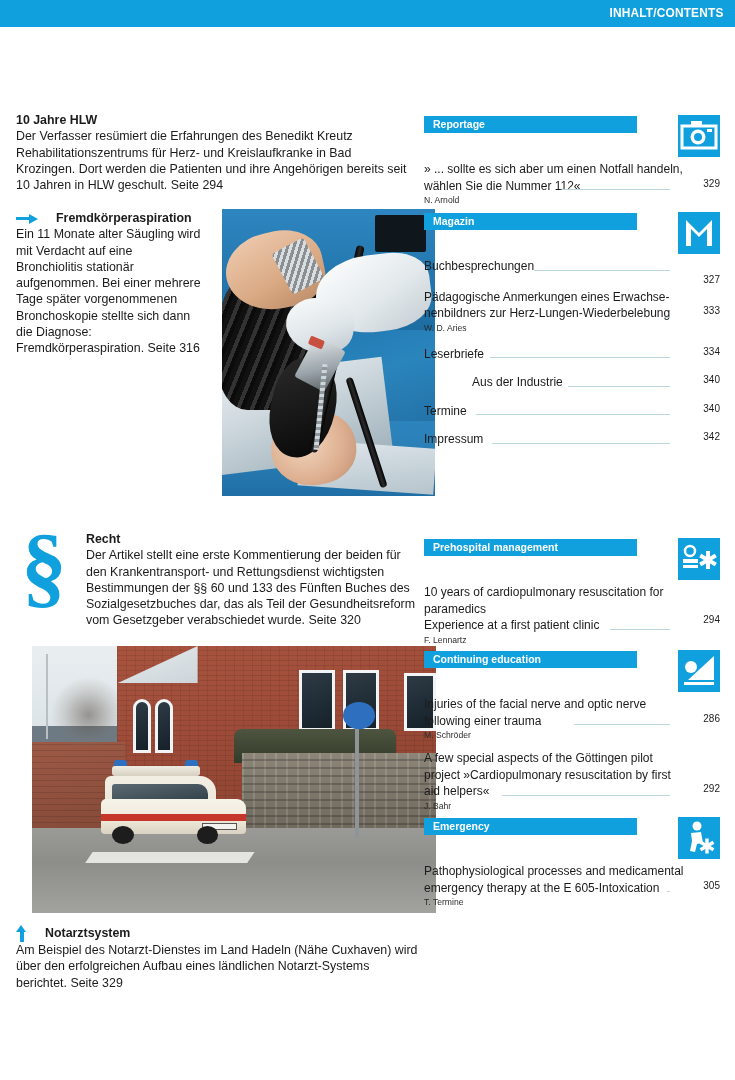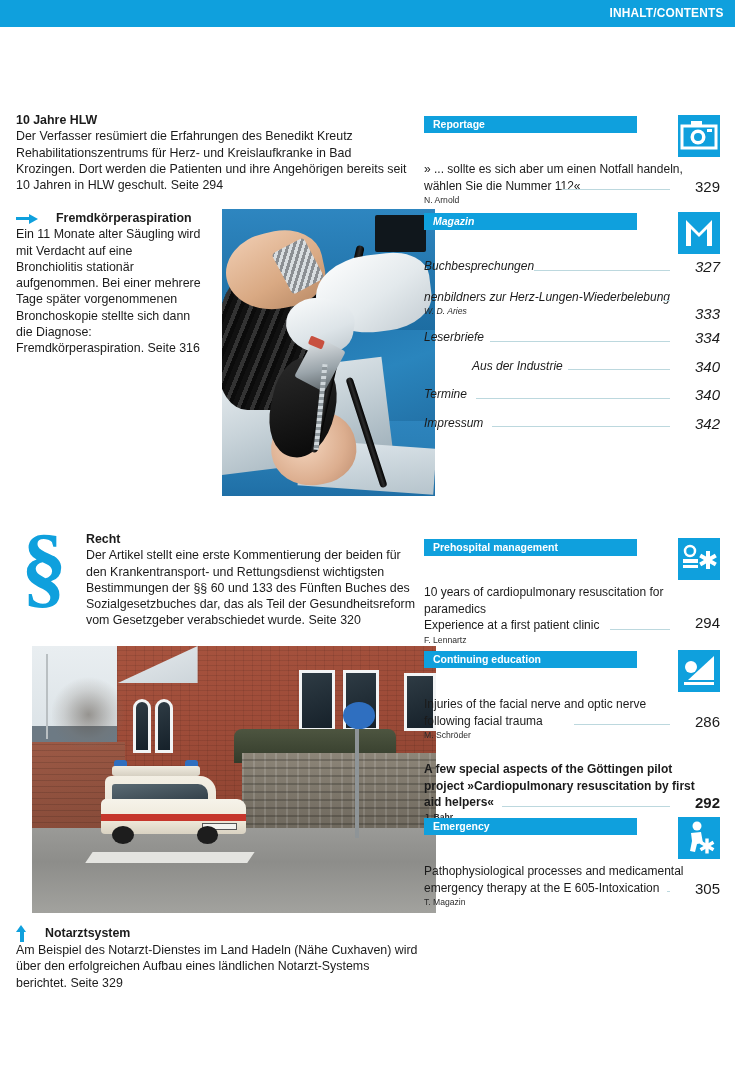--- a/index.html
+++ b/index.html
@@ -334,21 +334,21 @@
   .toc-line .leader {
     position: absolute;
     bottom: 4px;
     height: 1px;
     background: #bcd8de;
     right: 0;
   }
   .toc-page {
     position: absolute;
     right: 0;
-    font-size: 15px;
+    font-size: 10px;
     color: #1b1b1b;
   }
   .toc-author {
     font-size: 8.6px;
     color: #2b2b2b;
     line-height: 11px;
     margin-top: 1px;
   }
 
   
@@ -467,42 +467,43 @@
         <div class="toc-line">
           <span>wählen Sie die Nummer 112«</span>
           <span class="leader" style="left:138px; right:6px;"></span>
         </div>
       </div>
       <span class="toc-page" style="top:16.5px;">329</span>
       <div class="toc-author">N. Arnold</div>
     </div>
   </div>
 
-  <div class="section" style="top:213px;font-style:italic;">
+  <div class="section" style="top:213px;">
     <div class="sec-bar">
       <span class="sec-label">Magazin</span>
     </div>
     <div class="sec-icon">
       <svg width="42" height="42" viewBox="0 0 42 42">
         <path d="M8 8 L8 34 L13 34 L13 17 L21 25 L29 17 L29 34 L34 34 L34 8 L21 21 Z" fill="#fff"></path>
       </svg>
     </div>
 
     <div class="toc-entry" style="margin-top:28px;">
       <div class="toc-lines">
         <div class="toc-line">
           <span>Buchbesprechungen</span>
           <span class="leader" style="left:110px; right:6px;"></span>
         </div>
       </div>
-      <span class="toc-page" style="top:0px;">327</span>
+      <span class="toc-page" style="top:16px;">327</span>
     </div>
 
     <div class="toc-entry" style="margin-top:14px;">
       <div class="toc-lines">
+        <div class="toc-line">Pädagogische Anmerkungen eines Erwachse-</div>
         <div class="toc-line">
           <span>nenbildners zur Herz-Lungen-Wiederbelebung</span>
           <span class="leader" style="left:240px; right:6px;"></span>
         </div>
       </div>
       <span class="toc-page" style="top:16.5px;">333</span>
       <div class="toc-author">W. D. Aries</div>
     </div>
 
     <div class="toc-entry" style="margin-top:12px;">
@@ -585,29 +586,29 @@
         <path d="M36 6 L36 30 L10 30 Z" fill="#fff"></path>
         <circle cx="13" cy="17" r="6" fill="#fff"></circle>
         <rect x="6" y="32" width="30" height="3" fill="#fff"></rect>
       </svg>
     </div>
 
     <div class="toc-entry" style="margin-top:28px;">
       <div class="toc-lines">
         <div class="toc-line">Injuries of the facial nerve and optic nerve</div>
         <div class="toc-line">
-          <span>following facial trauma</span>
+          <span>following einer trauma</span>
           <span class="leader" style="left:150px; right:6px;"></span>
         </div>
       </div>
       <span class="toc-page" style="top:16.5px;">286</span>
       <div class="toc-author">M. Schröder</div>
     </div>
 
-    <div class="toc-entry" style="margin-top:20px;font-weight:bold;">
+    <div class="toc-entry" style="margin-top:9px;">
       <div class="toc-lines">
         <div class="toc-line">A few special aspects of the Göttingen pilot</div>
         <div class="toc-line">project »Cardiopulmonary resuscitation by first</div>
         <div class="toc-line">
           <span>aid helpers«</span>
           <span class="leader" style="left:78px; right:6px;"></span>
         </div>
       </div>
       <span class="toc-page" style="top:33px;">292</span>
       <div class="toc-author">J. Bahr</div>
@@ -631,21 +632,21 @@
     </div>
     <div class="toc-entry" style="margin-top:28px;">
       <div class="toc-lines">
         <div class="toc-line">Pathophysiological processes and medicamental</div>
         <div class="toc-line">
           <span>emergency therapy at the E 605-Intoxication</span>
           <span class="leader" style="left:243px; right:6px;"></span>
         </div>
       </div>
       <span class="toc-page" style="top:16.5px;">305</span>
-      <div class="toc-author">T. Magazin</div>
+      <div class="toc-author">T. Termine</div>
     </div>
   </div>
 </div>
 
 <div class="footer">
   
   
   
 </div>
 

